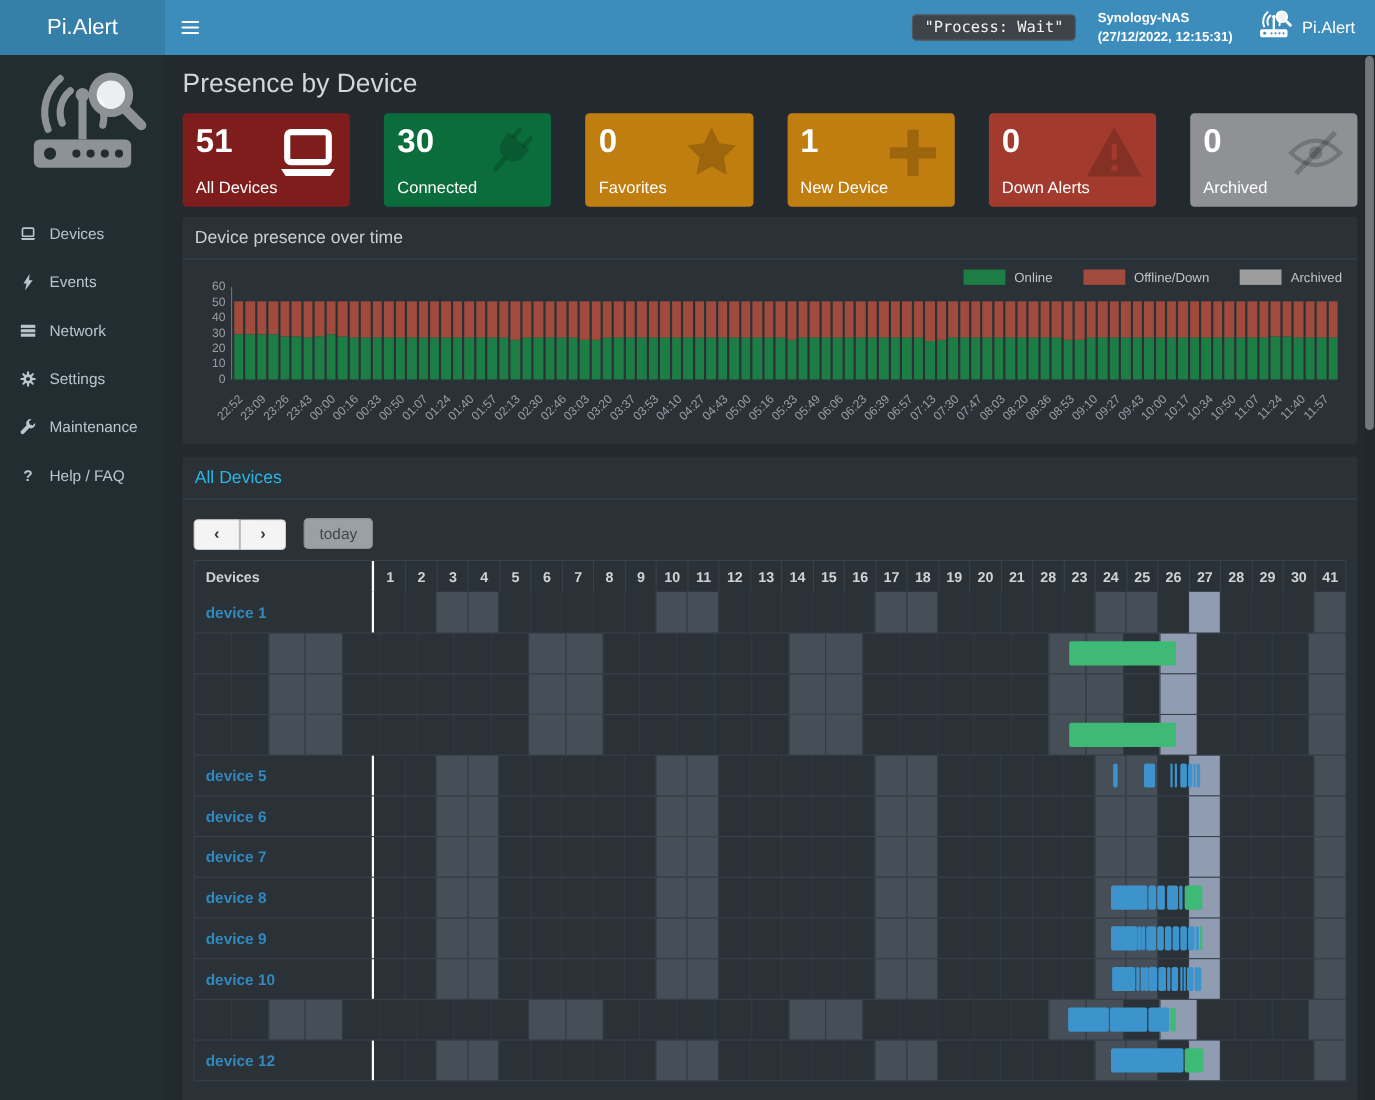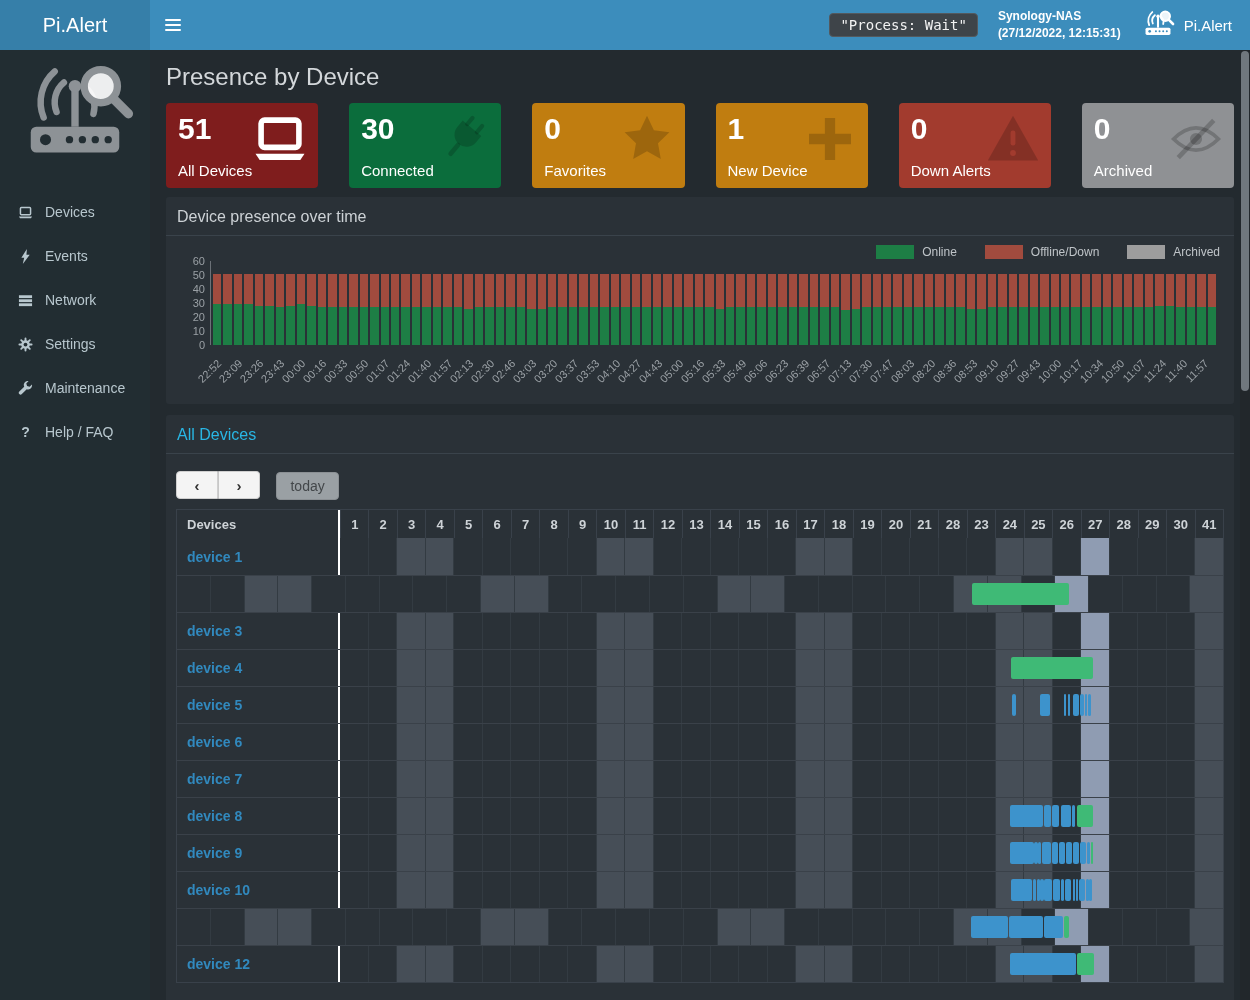--- a/index.html
+++ b/index.html
@@ -845,23 +845,20 @@
               <div class="day-cell"></div>
               <div class="day-cell today"></div>
               <div class="day-cell"></div>
               <div class="day-cell"></div>
               <div class="day-cell"></div>
               <div class="day-cell weekend"></div>
               <div class="ev" style="left: 75.9677%; width: 9.35484%; background: rgb(63, 186, 118);"></div>
             </div>
           </div>
           <div class="dev-row">
-            <div class="dev-name">
-              <a>device 3</a>
-            </div>
             <div class="timeline">
               <div class="day-cell"></div>
               <div class="day-cell"></div>
               <div class="day-cell weekend"></div>
               <div class="day-cell weekend"></div>
               <div class="day-cell"></div>
               <div class="day-cell"></div>
               <div class="day-cell"></div>
               <div class="day-cell"></div>
               <div class="day-cell"></div>
@@ -883,23 +880,20 @@
               <div class="day-cell weekend"></div>
               <div class="day-cell"></div>
               <div class="day-cell today"></div>
               <div class="day-cell"></div>
               <div class="day-cell"></div>
               <div class="day-cell"></div>
               <div class="day-cell weekend"></div>
             </div>
           </div>
           <div class="dev-row">
-            <div class="dev-name">
-              <a>device 4</a>
-            </div>
             <div class="timeline">
               <div class="day-cell"></div>
               <div class="day-cell"></div>
               <div class="day-cell weekend"></div>
               <div class="day-cell weekend"></div>
               <div class="day-cell"></div>
               <div class="day-cell"></div>
               <div class="day-cell"></div>
               <div class="day-cell"></div>
               <div class="day-cell"></div>

